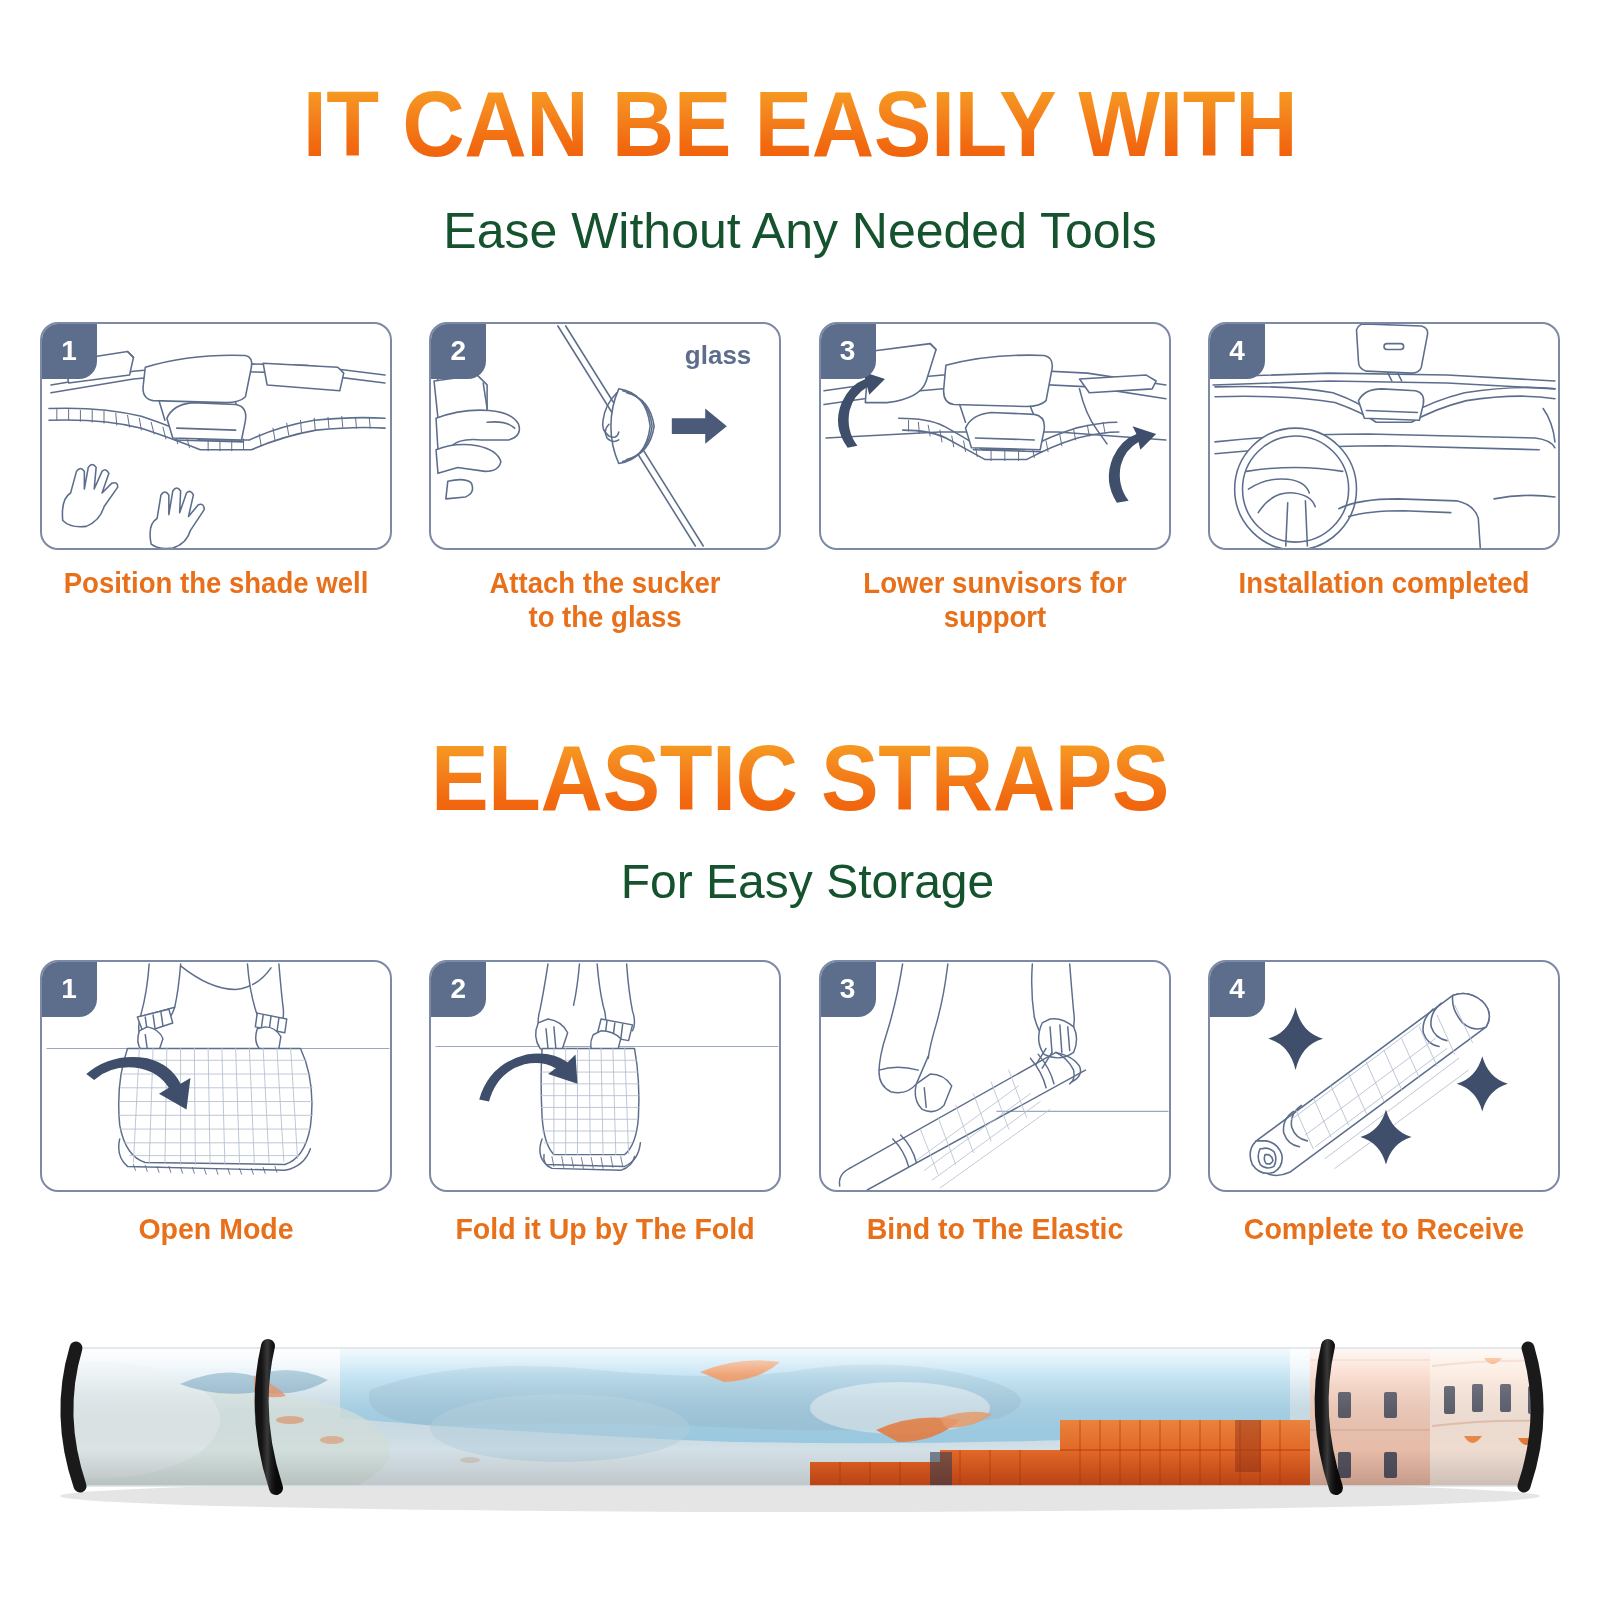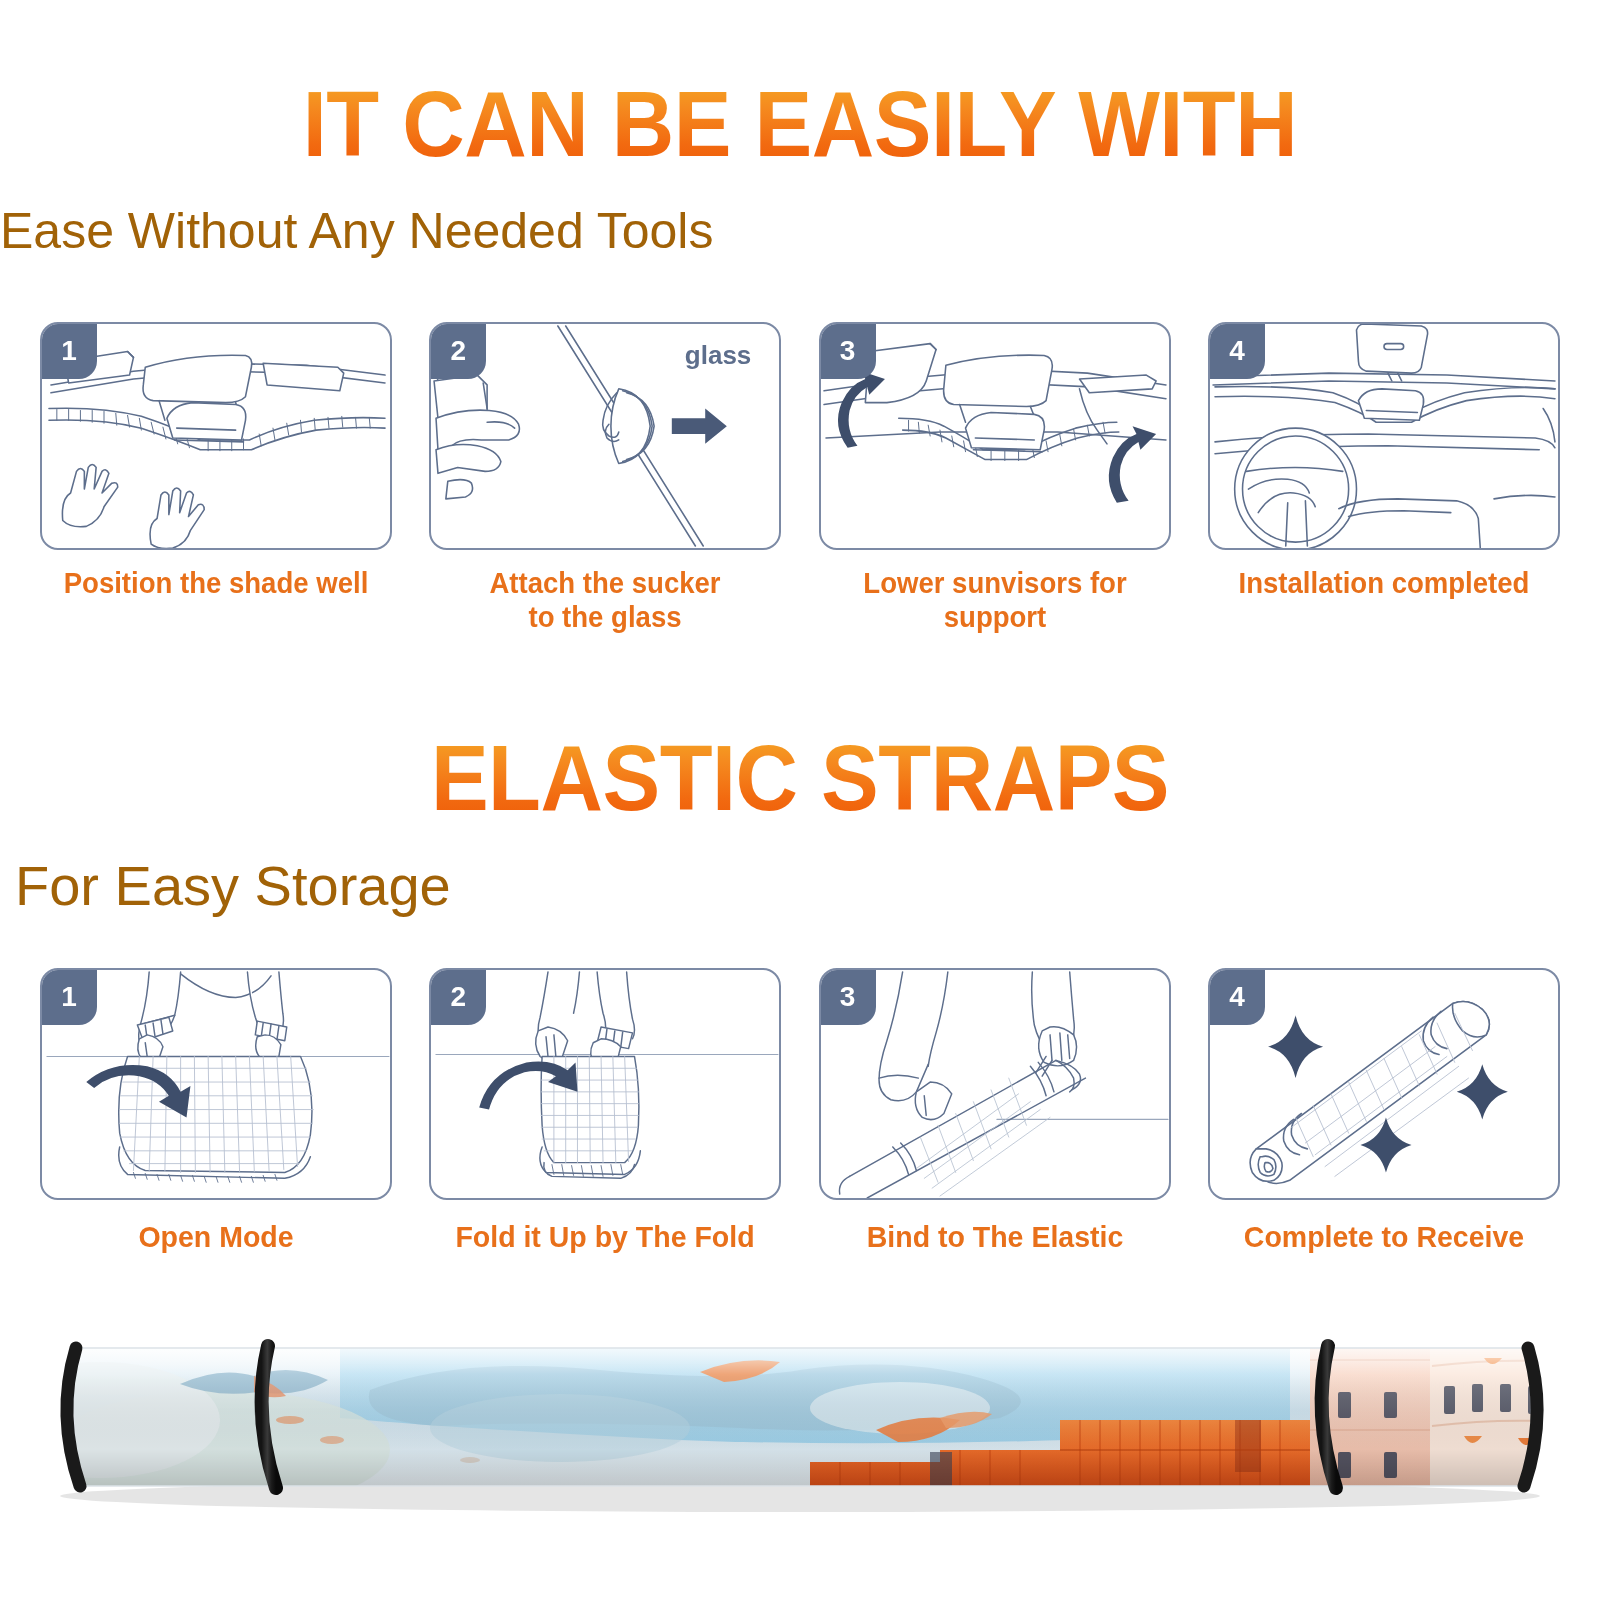--- a/index.html
+++ b/index.html
@@ -18,30 +18,31 @@
     letter-spacing: -0.5px;
     line-height: 1;
     background: linear-gradient(180deg, #F5A623 0%, #F58A1F 32%, #F26A10 72%, #EE5C08 100%);
     -webkit-background-clip: text;
     background-clip: text;
     color: transparent;
     -webkit-text-fill-color: transparent;
     transform: scaleX(0.94);
   }
   .subhead {
-    color: #a16207;
+    text-align: center;
+    color: #14532d;
     font-weight: 400;
     line-height: 1;
   }
 
   #hero-title { font-size: 92px; margin-top: 78px; }
   #hero-sub   { font-size: 50px; margin-top: 36px; }
 
   #storage-title { font-size: 92px; margin-top: 98px; }
-  #storage-sub   { font-size: 56px; margin-top: 34px; margin-left: 15px; }
+  #storage-sub   { font-size: 48px; margin-top: 34px; margin-left: 15px; }
 
   
   .steps {
     display: flex;
     justify-content: space-between;
     padding: 0 40px;
   }
   #install-steps { margin-top: 66px; }
   #storage-steps { margin-top: 54px; }
 

